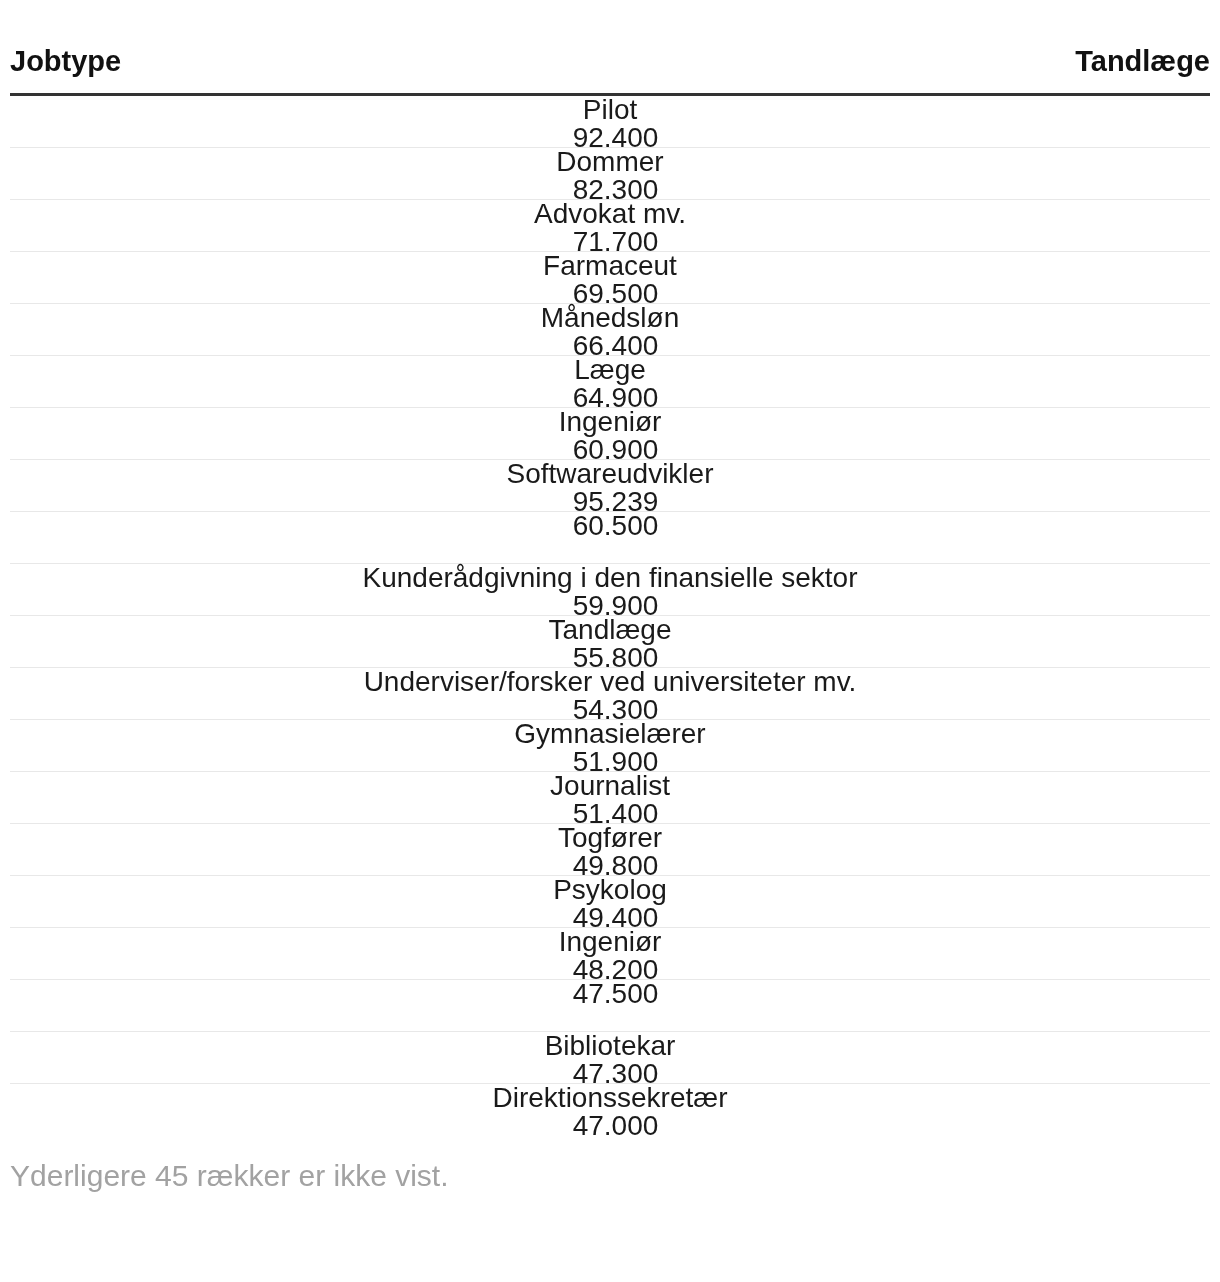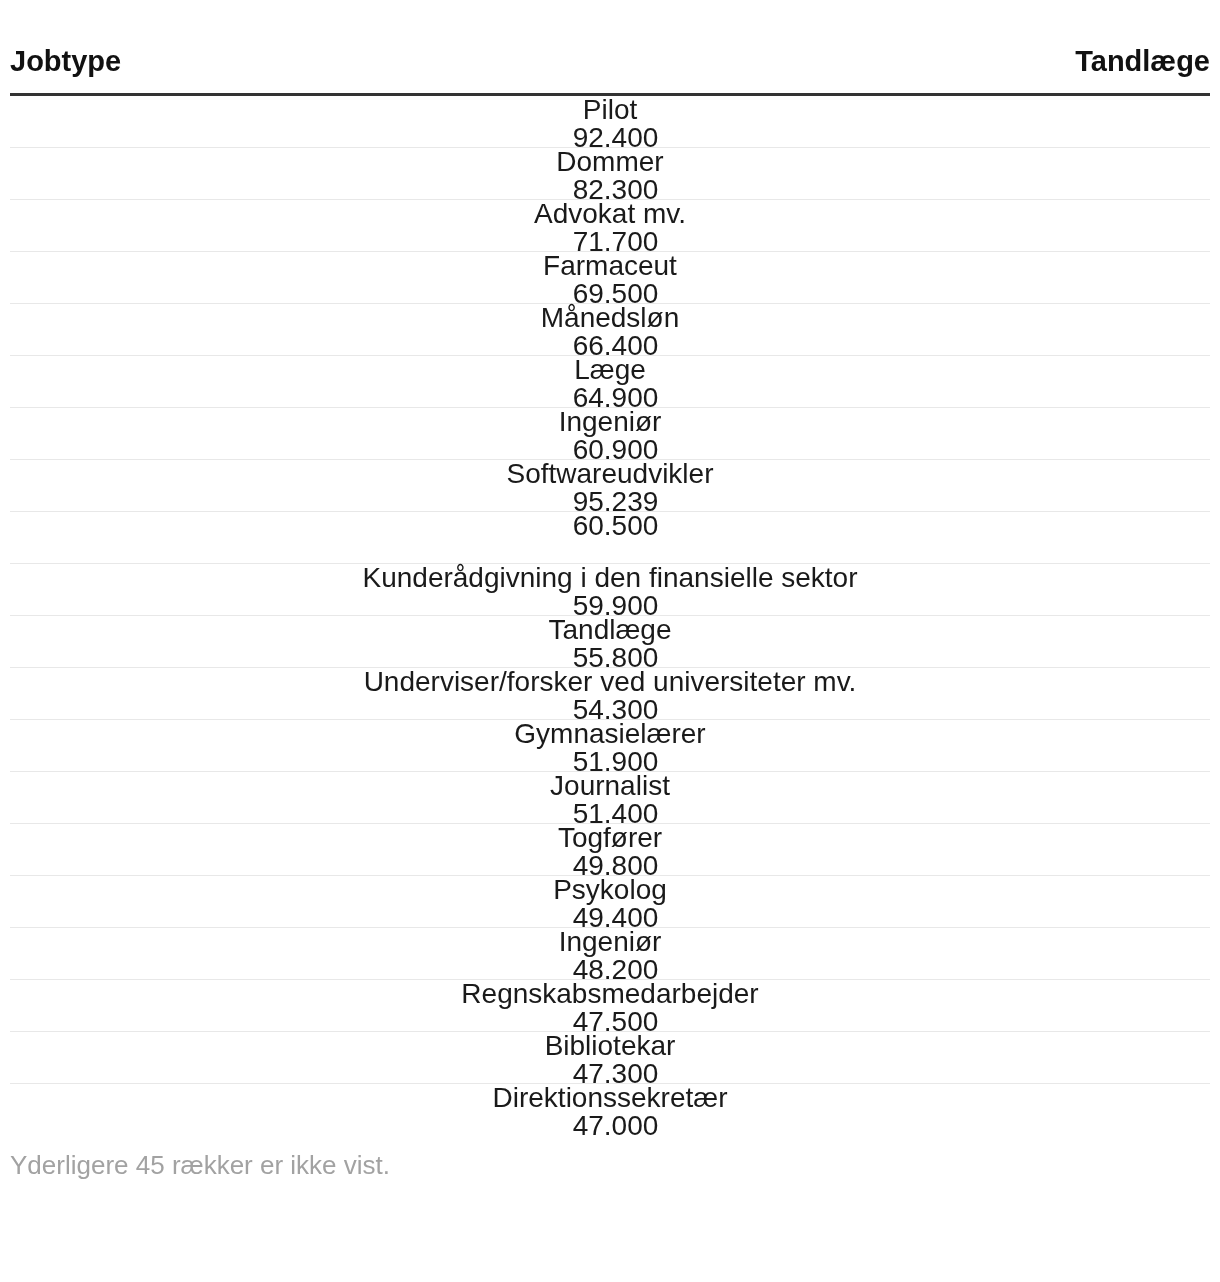--- a/index.html
+++ b/index.html
@@ -46,23 +46,23 @@
     border-bottom: none;
   }
   .cell {
     font-size: 28px;
     line-height: 1;
     white-space: nowrap;
   }
   .cell.job { text-align: left; }
   .cell.sal { text-align: right; margin-left: 11px; }
   .table-note {
-    margin: 0 10px;
+    margin: 8px 10px;
     padding-top: 14px;
-    font-size: 26px;
+    font-size: 30px;
     line-height: 1.2;
     color: #a2a2a2;
   }
 </style>
 </head>
 <body>
 
 <div class="table-wrap">
   <div class="thead">
     <div class="th">Jobtype</div>
@@ -130,21 +130,20 @@
       </div>
       <div class="row">
         <div class="cell job">Psykolog</div>
         <div class="cell sal">49.400</div>
       </div>
       <div class="row">
         <div class="cell job">Ingeniør</div>
         <div class="cell sal">48.200</div>
       </div>
       <div class="row">
-        <div class="cell job">Regnskabsmedarbejder</div>
         <div class="cell sal">47.500</div>
       </div>
       <div class="row">
         <div class="cell job">Bibliotekar</div>
         <div class="cell sal">47.300</div>
       </div>
       <div class="row">
         <div class="cell job">Direktionssekretær</div>
         <div class="cell sal">47.000</div>
       </div>

